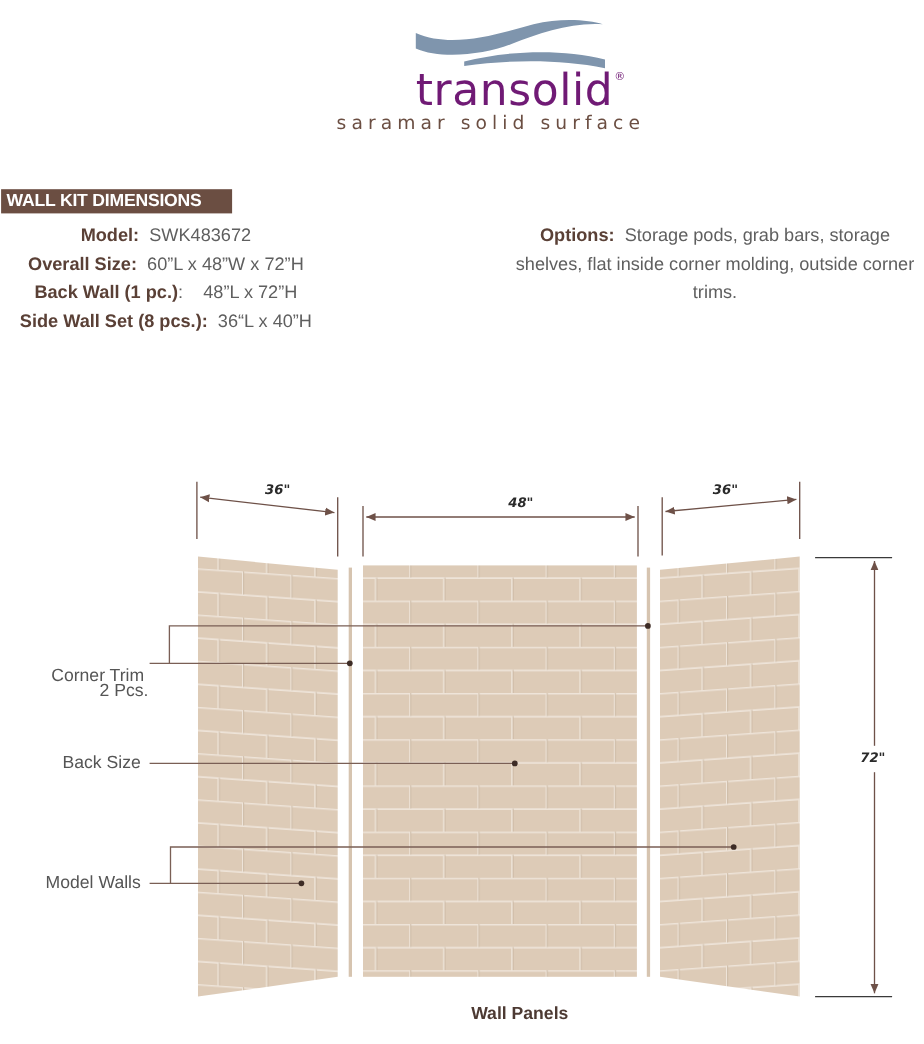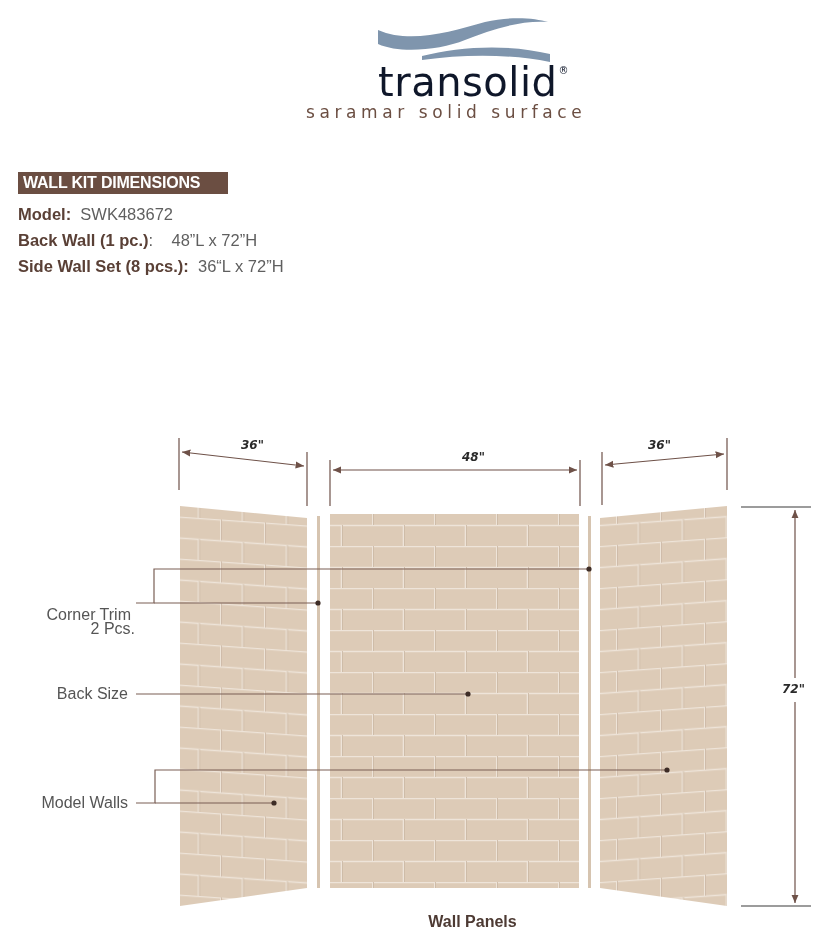--- a/index.html
+++ b/index.html
@@ -1,27 +1,27 @@
 <!DOCTYPE html>
 <html><head>
 <meta charset="utf-8">
 <style>
   html, body { margin: 0; padding: 0; background: #ffffff; }
   body { width: 840px; height: 949px; position: relative; overflow: hidden;
          font-family: "Liberation Sans", "DejaVu Sans", sans-serif; }
   .abs { position: absolute; }
   .logo-title { left: 378px; top: 62px; font-family: "DejaVu Sans", sans-serif; font-size: 40px;
-                color: #0f172a; letter-spacing: 0.5px; line-height: 1; }
+                color: #701a75; letter-spacing: 0.5px; line-height: 1; }
   .logo-reg { font-size: 10px; vertical-align: top; position: relative; top: 4px; margin-left: 1px; }
   .logo-sub { left: 306px; top: 104px; font-family: "DejaVu Sans", sans-serif; font-size: 17px;
               color: #6b4e42; letter-spacing: 4.6px; line-height: 1; white-space: nowrap; }
-  .section-header { left: 18px; top: 172px; width: 210px; height: 22px; background: #6b4e42;
+  .section-header { left: 1px; top: 172px; width: 210px; height: 22px; background: #6b4e42;
                     color: #ffffff; font-weight: bold; font-size: 16px; line-height: 22px;
                     padding-left: 5px; box-sizing: border-box; letter-spacing: -0.2px; white-space: nowrap; }
-  .spec { font-size: 16.5px; line-height: 26px; color: #5f5f5f; white-space: nowrap; }
+  .spec { font-size: 16.5px; line-height: 26px; color: #5f5f5f; white-space: nowrap; text-align: center; }
   .spec b { color: #5a4036; font-weight: bold; }
   .spec-left { left: 18px; top: 201px; }
   .spec-right { left: 465px; top: 201px; width: 370px; white-space: normal; }
   .spec-row { display: block; }
   .callout { font-size: 16px; color: #555555; text-align: right; line-height: 26px; white-space: nowrap; }
   .dim { font-family: "DejaVu Sans", sans-serif; font-size: 12px; font-weight: bold; color: #2a2a2a; font-style: italic; }
   .caption { left: 0; width: 945px; top: 913px; text-align: center; font-weight: bold; font-size: 16px; color: #4d3a33; }
 </style>
 </head>
 <body>
@@ -30,25 +30,27 @@
   <path d="M8,16 C40,30 80,18 115,8 C140,2 165,4 178,8 C150,6 120,16 95,26 C70,36 30,40 8,30 Z" fill="#7f95ad"></path>
   <path d="M52,42 C90,32 140,30 180,40 L180,48 C140,40 95,40 52,46 Z" fill="#7f95ad"></path>
 </svg>
 <div class="abs logo-title"><span>transolid</span><span class="logo-reg">®</span></div>
 <div class="abs logo-sub">saramar solid surface</div>
 
 <div class="abs section-header">WALL KIT DIMENSIONS</div>
 
 <div class="abs spec spec-left">
   <span class="spec-row"><b>Model:</b>&nbsp; <span>SWK483672</span></span>
+  <span class="spec-row"><b>Overall Size:</b>&nbsp; <span>60”L x 48”W x 72”H</span></span>
   <span class="spec-row"><b>Back Wall (1 pc.)</b><span>:</span>&nbsp;&nbsp;&nbsp; <span>48”L x 72”H</span></span>
-  <span class="spec-row"><b>Side Wall Set (8 pcs.):</b>&nbsp; <span>36“L x 72”H</span></span>
+  <span class="spec-row"><b>Side Wall Set (8 pcs.):</b>&nbsp; <span>36“L x 40”H</span></span>
 </div>
 
 <div class="abs spec spec-right">
+  <span class="spec-row"><b>Options:</b>&nbsp; <span>Storage pods, grab bars, storage shelves, flat inside corner molding, outside corner trims.</span></span>
 </div>
 
 <svg class="abs" style="left:0;top:0" width="840" height="949">
   <defs>
     <pattern id="bricks" x="0" y="0" width="62" height="42" patternUnits="userSpaceOnUse">
       <rect width="62" height="42" fill="#ddcbb7"></rect>
       <path d="M0,0.5 H62 M0,21.5 H62 M0.5,0 V21 M31.5,21 V42" stroke="#eee4d9" stroke-width="1.6" fill="none"></path>
       <path d="M1.5,0 V21 M32.5,21 V42" stroke="#c9b6a2" stroke-width="0.8" fill="none"></path>
     </pattern>
     <pattern id="bricksL" x="0" y="0" width="44" height="42" patternUnits="userSpaceOnUse" patternTransform="skewY(4)">

